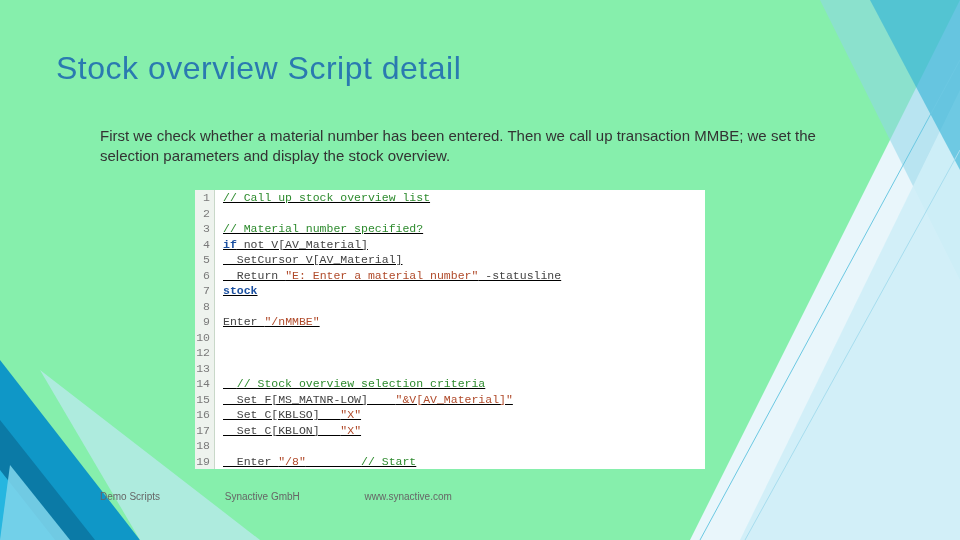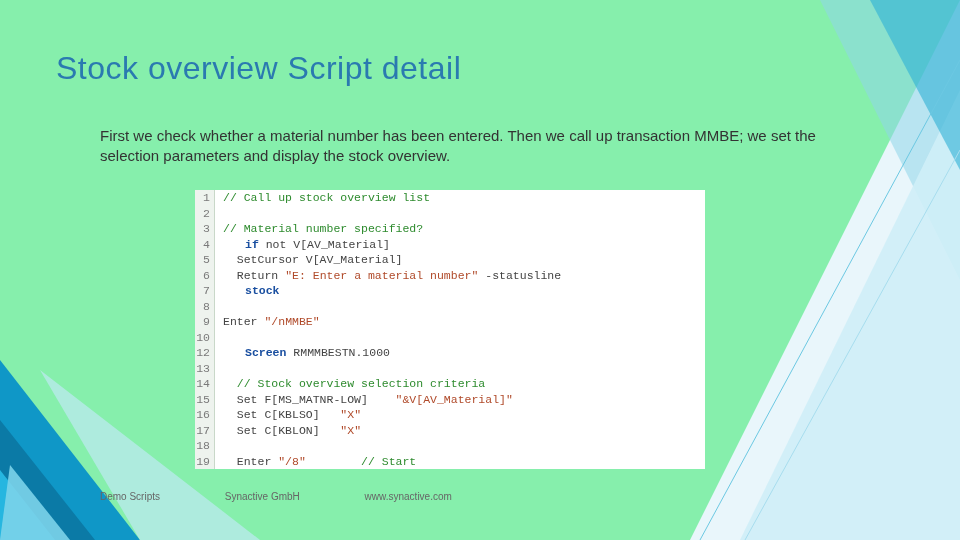--- a/index.html
+++ b/index.html
@@ -4,23 +4,23 @@
 <style>
   * { margin: 0; padding: 0; box-sizing: border-box; }
   html, body { width: 960px; height: 540px; overflow: hidden; font-family: "Segoe UI", Arial, sans-serif; background: #fff; }
   .slide { position: relative; width: 960px; height: 540px; background: #86efac; }
   .deco-bg { position: absolute; inset: 0; pointer-events: none; }
   .title { position: absolute; left: 56px; top: 50px; font-size: 32px; font-weight: 400; color: #2a7ab0; letter-spacing: 0.5px; }
   .body-text { position: absolute; left: 56px; top: 126px; width: 760px; font-size: 15px; line-height: 1.35; color: #333; margin-left: 44px; }
   .code-block { position: absolute; left: 195px; top: 190px; width: 510px; font-family: "Courier New", monospace; font-size: 11.5px; line-height: 1.35; background: #fff; filter: blur(0.2px); }
   .code-row { display: flex; }
   .ln { width: 20px; text-align: right; color: #7a7a7a; border-right: 1px solid #c9d8c9; padding-right: 4px; background: #eef3ee; user-select: none; }
-  .cc { padding-left: 8px; white-space: pre; }
+  .cc { padding-left: 8px; white-space: pre; text-decoration: underline; }
   .c-comment { color: #2e8b2e; }
-  .c-kw { color: #1a4fa0; font-weight: bold; margin-left: 22px; }
+  .c-kw { color: #1a4fa0; font-weight: bold; }
   .c-str { color: #b04a2a; }
   .c-plain { color: #444; }
   .footer { position: absolute; left: 56px; bottom: 38px; font-size: 10px; color: #666; }
   .footer span { margin-right: 18px; padding-left: 44px; }
 </style>
 </head>
 <body>
 <div class="slide">
 
 <svg class="deco-bg" width="960" height="540">
@@ -80,21 +80,20 @@
       <div class="code-row">
         <div class="ln">9</div>
         <div class="cc"><span class="c-plain">Enter </span><span class="c-str">"/nMMBE"</span></div>
       </div>
       <div class="code-row">
         <div class="ln">10</div>
         <div class="cc"><span class="c-plain"></span></div>
       </div>
       <div class="code-row">
         <div class="ln">12</div>
-        <div class="cc"><span class="c-kw">Screen</span><span class="c-plain"> RMMMBESTN.1000</span></div>
       </div>
       <div class="code-row">
         <div class="ln">13</div>
         <div class="cc"><span class="c-plain"></span></div>
       </div>
       <div class="code-row">
         <div class="ln">14</div>
         <div class="cc"><span class="c-plain">  </span><span class="c-comment">// Stock overview selection criteria</span></div>
       </div>
       <div class="code-row">

